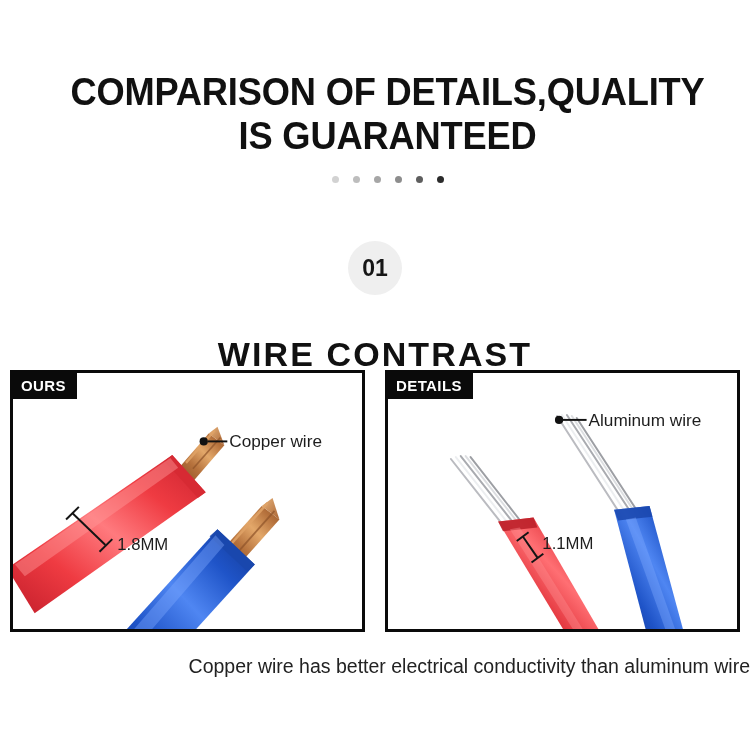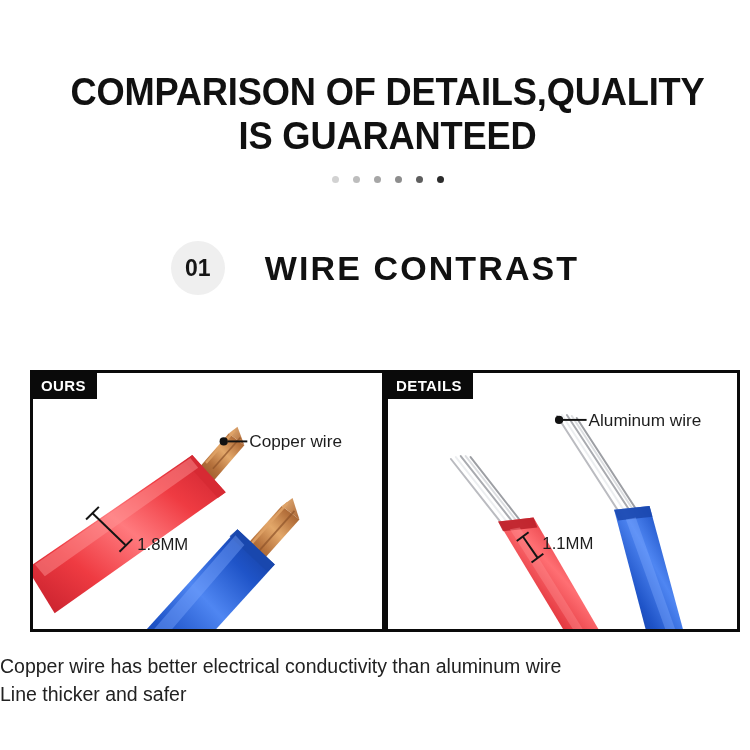--- a/index.html
+++ b/index.html
@@ -46,20 +46,21 @@
     display: block;
   }
 
   
   .section-heading {
     margin-top: 58px;
     display: flex;
     justify-content: center;
     align-items: center;
     gap: 40px;
+    flex-direction: column;
   }
   .badge-circle {
     width: 54px;
     height: 54px;
     border-radius: 50%;
     background: #efefef;
     display: flex;
     align-items: center;
     justify-content: center;
     font-size: 23px;
@@ -73,21 +74,21 @@
     color: #111111;
   }
 
   
   .panels {
     position: absolute;
     top: 370px;
     left: 0;
     width: 750px;
     display: flex;
-    justify-content: flex-end;
+    justify-content: space-between;
     padding: 0 10px;
     box-sizing: border-box;
   }
   .panel {
     position: relative;
     width: 355px;
     height: 262px;
     border: 3px solid #0a0a0a;
     background: #ffffff;
     box-sizing: border-box;
@@ -118,21 +119,21 @@
     font-family: "Liberation Sans", sans-serif;
     fill: #1d1d1d;
   }
 
   
   .caption {
     position: absolute;
     top: 652px;
     left: 0;
     width: 750px;
-    text-align: left;
+    text-align: right;
     font-size: 19.5px;
     line-height: 1.45;
     color: #222222;
   }
 </style>
 </head>
 <body>
 
 <div class="header">
   <div class="title">
@@ -300,14 +301,13 @@
           <path d="M178 48 L202 48" stroke="#111111" stroke-width="2"></path>
         </g>
         <text class="lbl" x="204" y="54" font-size="17.5">Aluminum wire</text>
       </svg>
     </div>
   </div>
 </div>
 
 <div class="caption">
   <div>Copper wire has better electrical conductivity than aluminum wire</div>
-  <div>Line thicker and safer</div>
 </div>
 
 </body></html>

